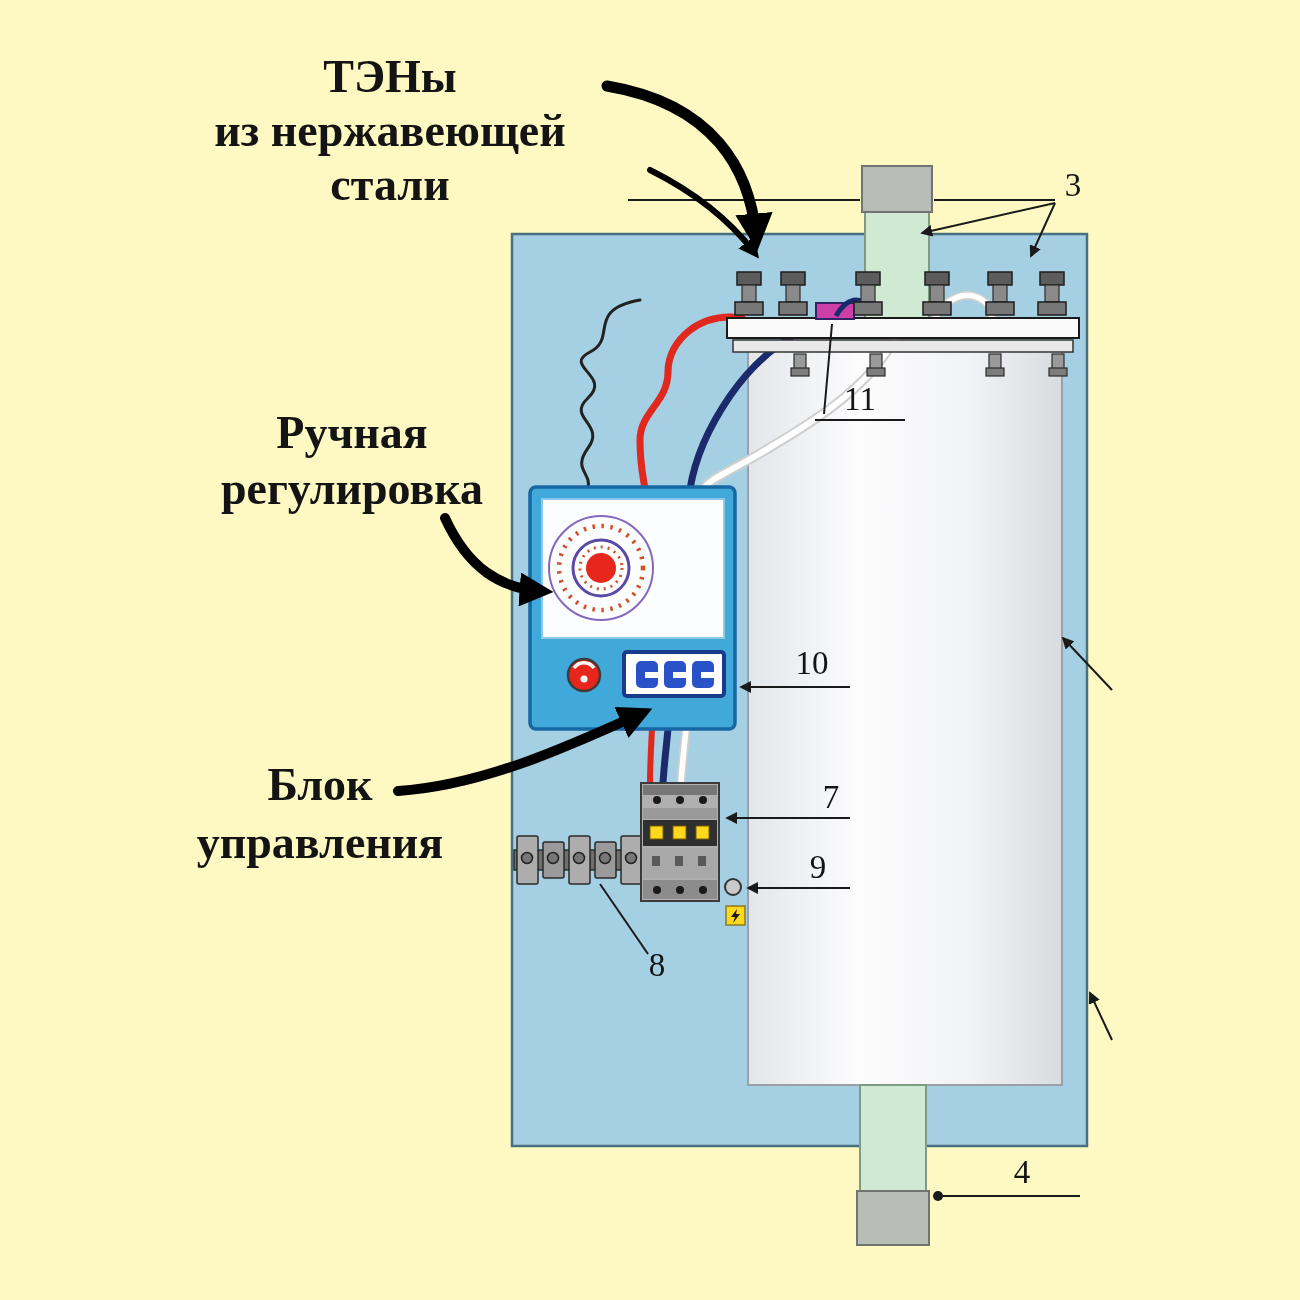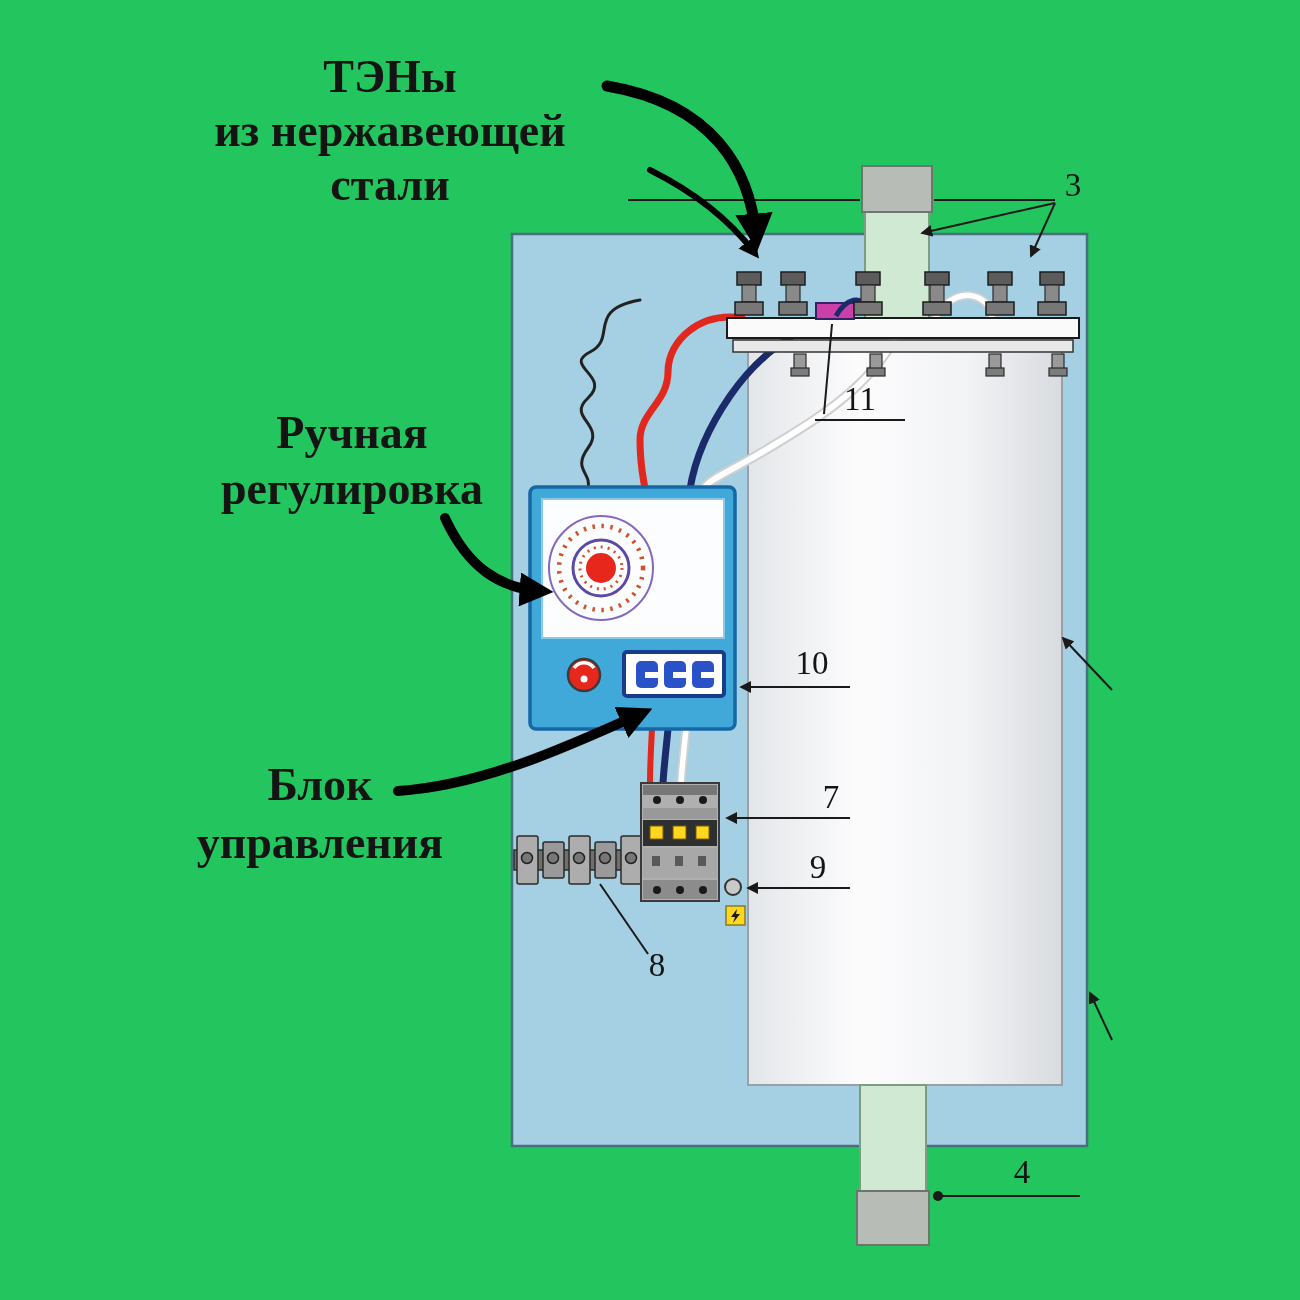--- a/index.html
+++ b/index.html
@@ -1,19 +1,19 @@
 <!DOCTYPE html>
 <html><head>
 <meta charset="utf-8">
 <style>
   html,body{margin:0;padding:0;background:#ffffff;}
   .stage{
     position:relative;
     width:1300px;height:1300px;
-    background:#22c55e;
+    background:#fef9c3;
     font-family:"Liberation Serif", serif;
     overflow:hidden;
   }
   svg{position:absolute;left:0;top:0;}
   text{fill:#141414;}
   .big-label{font-size:46px;font-weight:bold;}
   .num-label{font-size:33px;font-weight:normal;}
 </style>
 </head>
 <body>

